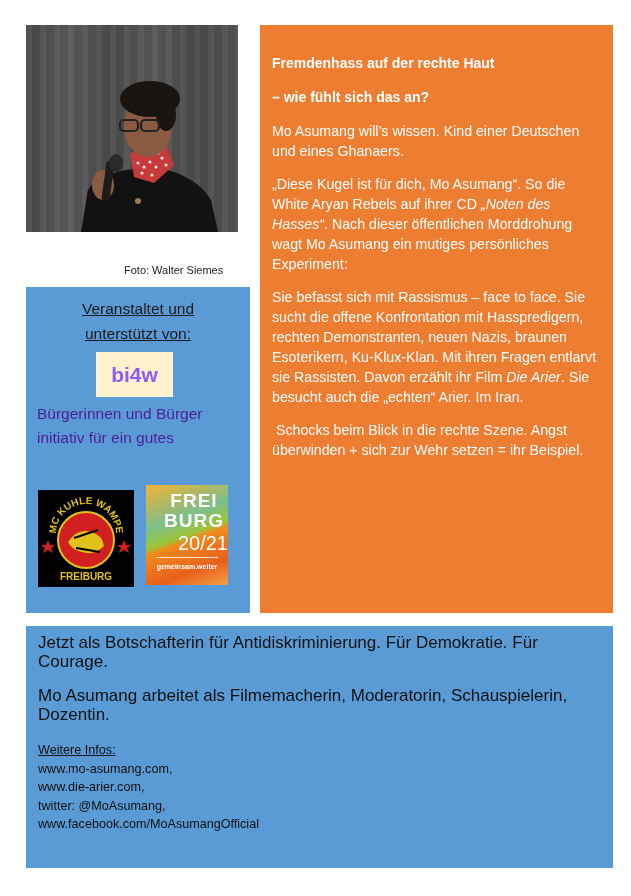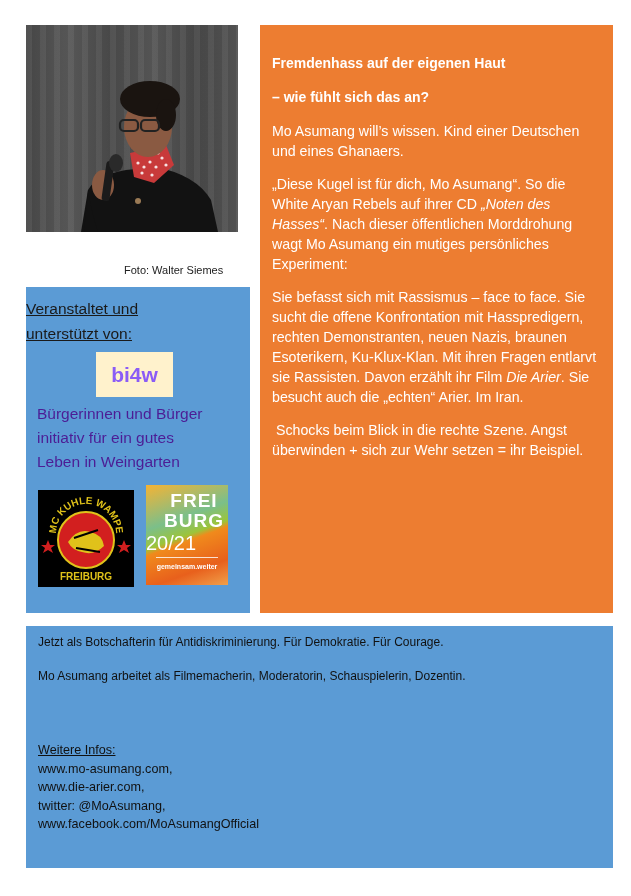--- a/index.html
+++ b/index.html
@@ -19,38 +19,38 @@
     
     #orange { left: 260px; top: 25px; width: 353px; height: 588px; background: #ed7d31; color: #fff;
       padding: 28px 12px 0 12px; box-sizing: border-box; font-size: 14.2px; line-height: 20px; }
     #orange .h { font-weight: bold; margin: 0 0 12px 0; font-size: 14px; }
     #orange p { margin: 0 0 13px 0; }
     #orange p.h { margin-bottom: 14px; }
     #orange em { font-style: italic; }
 
     
     #sponsor { left: 26px; top: 287px; width: 224px; height: 326px; background: #5b9bd5; color: #1a1a1a; }
-    #sponsor .title { position:absolute; left:0; right:0; top: 9px; text-align:left; font-size: 15.5px; line-height: 25px; }
+    #sponsor .title { position:absolute; left:0; right:0; top: 9px; text-align:center; font-size: 15.5px; line-height: 25px; }
     #sponsor .title span { text-decoration: underline; }
     #bi4w { position:absolute; left: 70px; top: 65px; width: 77px; height: 45px; background: #fff2cc;
       display:flex; align-items:center; justify-content:center; font-weight:bold; font-size: 21px; color:#8b5cf6; }
     #sponsor .desc { position:absolute; left: 11px; top: 115px; font-size: 15.5px; line-height: 24px; color:#4c1d95; }
 
     #logo-kw { position:absolute; left: 12px; top: 203px; width: 96px; height: 97px; background:#000; }
     #logo-fr { position:absolute; left: 120px; top: 198px; width: 82px; height: 100px; overflow:hidden;
       background: linear-gradient(160deg,#f5b335 0%,#7bbf8a 35%,#9cc43a 50%,#f08a1c 55%,#e8601c 80%,#f1a04a 100%); }
     #logo-fr .t1 { position:absolute; left:0; right:0; top: 6px; text-align:center; color:#fff; font-weight:bold; font-size: 19px; line-height: 20px; letter-spacing: 1px; margin-left: 14px; }
-    #logo-fr .t2 { position:absolute; left:0; right:0; top: 48px; text-align:left; color:#fff; font-size: 20px; line-height: 20px; }
+    #logo-fr .t2 { position:absolute; left:0; right:0; top: 48px; text-align:right; color:#fff; font-size: 20px; line-height: 20px; }
     #logo-fr .line { position:absolute; left: 10px; right: 10px; top: 72px; border-top: 1px solid rgba(255,255,255,0.8); }
     #logo-fr .t3 { position:absolute; left:0; right:0; top: 78px; text-align:center; color:#fff; font-size: 7px; font-weight:bold; }
 
     
     #bottom { left: 26px; top: 626px; width: 587px; height: 242px; background: #5b9bd5; color: #111;
       padding: 7px 12px 0 12px; box-sizing: border-box; }
-    #bottom p { margin: 0 0 15px 0; font-size: 12px; line-height: 19px; }
+    #bottom p { margin: 0 0 15px 0; font-size: 17px; line-height: 19px; }
     #bottom .infos { position:absolute; left: 12px; top: 115px; font-size: 12.6px; line-height: 18.5px; }
     #bottom .infos .lbl { text-decoration: underline; }
   </style>
 </head>
 <body>
 
 <div id="photo" class="abs" title="Mo Asumang speaking into a microphone">
   <div class="stripes"></div>
   <svg width="212" height="207" viewBox="0 0 212 207" style="position:absolute;left:0;top:0">
 
@@ -81,38 +81,37 @@
     <rect x="78" y="136" width="8" height="40" rx="3" fill="#1b1b1b" transform="rotate(8 82 156)"></rect>
     <ellipse cx="90" cy="138" rx="7" ry="9" fill="#2a2a2a"></ellipse>
 
     <path d="M62 165 Q66 190 72 207 L58 207 Z" fill="#121212"></path>
     <circle cx="112" cy="176" r="3" fill="#9a7a55"></circle>
   </svg>
 </div>
 <div id="caption" class="abs">Foto: Walter Siemes</div>
 
 <div id="orange" class="abs">
-  <p class="h">Fremdenhass auf der eigenen Haut</p>
+  <p class="h">Fremdenhass auf der rechte Haut</p>
   <p class="h">– wie fühlt sich das an?</p>
   <p>Mo Asumang will’s wissen. Kind einer Deutschen und eines Ghanaers.</p>
   <p><span>„Diese Kugel ist für dich, Mo Asumang“. So die White Aryan Rebels auf ihrer CD </span><em>„Noten des Hasses“</em><span>. Nach dieser öffentlichen Morddrohung wagt Mo Asumang ein mutiges persönliches Experiment:</span></p>
   <p><span>Sie befasst sich mit Rassismus – face to face. Sie sucht die offene Konfrontation mit Hasspredigern, rechten Demonstranten, neuen Nazis, braunen Esoterikern, Ku-Klux-Klan. Mit ihren Fragen entlarvt sie Rassisten. Davon erzählt ihr Film </span><em>Die Arier</em><span>. Sie besucht auch die „echten“ Arier. Im Iran.</span></p>
   <p style="white-space:pre-wrap"> Schocks beim Blick in die rechte Szene. Angst überwinden + sich zur Wehr setzen = ihr Beispiel.</p>
 </div>
 
 <div id="sponsor" class="abs">
   <div class="title">
     <span>Veranstaltet und</span><br>
     <span>unterstützt von:</span>
   </div>
   <div id="bi4w">bi4w</div>
   <div class="desc">
     <div>Bürgerinnen und Bürger</div>
     <div>initiativ für ein gutes</div>
-    <div>Leben in Weingarten</div>
   </div>
 
   <div id="logo-kw">
     <svg width="96" height="97" viewBox="0 0 96 97">
       <circle cx="48" cy="50" r="28" fill="#d21f1f" stroke="#e0c21a" stroke-width="2"></circle>
       <path d="M30 52 Q40 38 52 42 Q64 44 66 56 Q56 66 44 62 Q34 60 30 52 Z" fill="#e0c21a"></path>
       <path d="M36 48 L60 40 M38 58 L62 62" stroke="#000" stroke-width="2"></path>
       <polygon points="10,50 12,55 17,55 13,58 15,63 10,60 5,63 7,58 3,55 8,55" fill="#d21f1f"></polygon>
       <polygon points="86,50 88,55 93,55 89,58 91,63 86,60 81,63 83,58 79,55 84,55" fill="#d21f1f"></polygon>
       <path id="arcTop" d="M18 44 A30 30 0 0 1 78 44" fill="none"></path>

